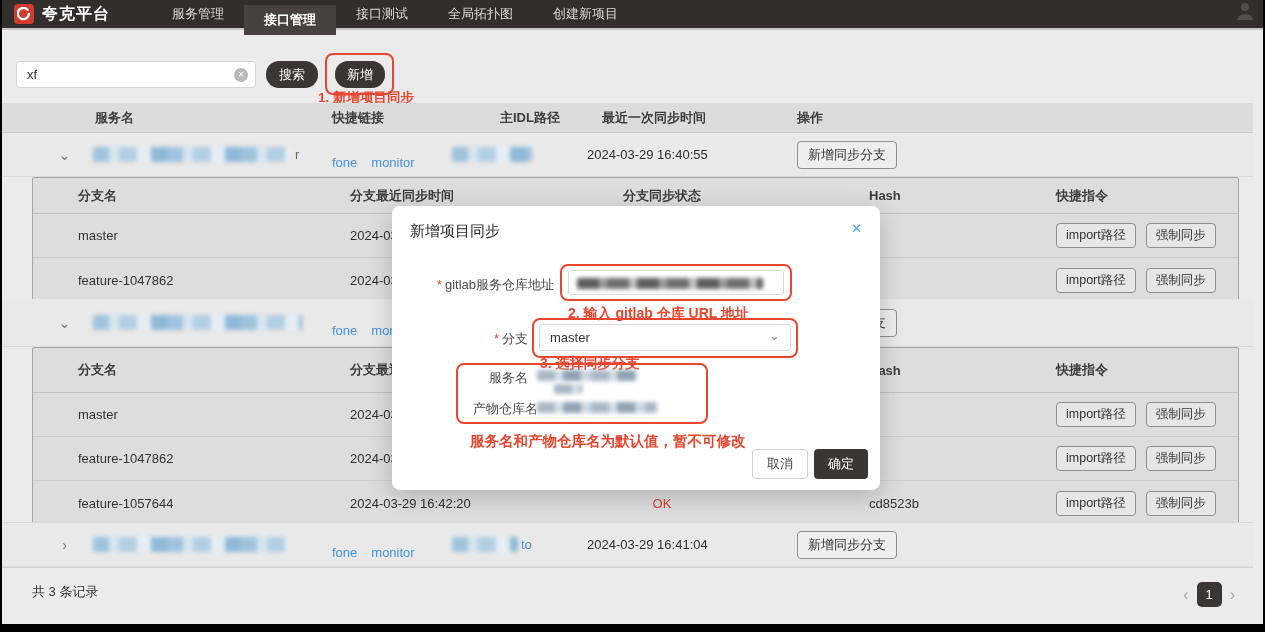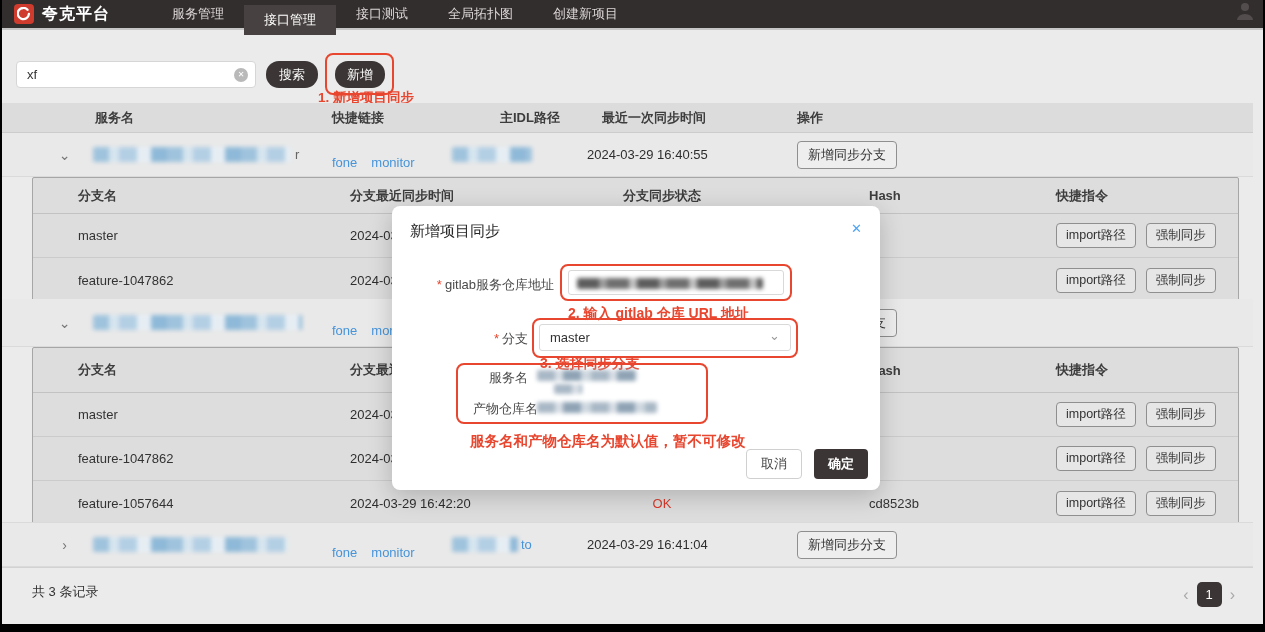--- a/index.html
+++ b/index.html
@@ -5,21 +5,21 @@
   * { margin:0; padding:0; box-sizing:border-box; }
   body { font-family:"Liberation Sans", sans-serif; background:#555; }
   .screen { position:relative; width:1265px; height:632px; background:#000000; overflow:hidden; }
   .inner { position:absolute; left:2px; top:0; width:1261px; height:624px; background:#ebebeb; overflow:hidden; }
 
   
   .nav { position:absolute; left:0; top:0; width:100%; height:30px; background:#332e2e; display:flex; align-items:center; padding-left:12px; border-bottom:2px solid #c6c6c6; }
   .logo { width:20px; height:20px; background:#cf3b2d; border-radius:4px; margin-right:8px; display:flex; align-items:center; justify-content:center; }
   .brand { color:#fff; font-size:16px; font-weight:bold; margin-right:42px; letter-spacing:1px; }
   .nav-item { color:#ddd7d7; font-size:13px; padding:0 20px; height:30px; line-height:30px; cursor:pointer; }
-  .nav-item.active { background:#484141; color:#fff; font-weight:normal;margin-top:12px; }
+  .nav-item.active { background:#484141; color:#fff; font-weight:bold;margin-top:12px; }
   .avatar { position:absolute; right:8px; top:1px; width:20px; height:20px; }
 
   
   .search-box { position:absolute; left:14px; top:61px; width:240px; height:27px; background:#fff; border:1px solid #d6d6d6; border-radius:4px; }
   .search-box input { position:absolute; left:0; top:0; width:100%; height:100%; border:none; outline:none; background:transparent; font-size:13px; color:#333; padding:0 26px 0 10px; font-family:"Liberation Sans",sans-serif; }
   .clear-ic { position:absolute; right:7px; top:6px; width:14px; height:14px; border-radius:50%; background:#b9b9b9; color:#fff; font-size:8px; line-height:14px; text-align:center; cursor:pointer; }
   .dark-btn { background:#3b3535; color:#fff; border:none; border-radius:13px; font-size:13px; cursor:pointer; font-family:"Liberation Sans",sans-serif; }
   .btn-search { position:absolute; left:264px; top:61px; width:52px; height:27px; }
   .btn-add { position:absolute; left:333px; top:61px; width:50px; height:27px; }
 
@@ -73,23 +73,23 @@
 
   
   .modal { position:absolute; left:390px; top:206px; width:488px; height:284px; background:#fff; border-radius:8px; box-shadow:0 6px 24px rgba(0,0,0,.2); z-index:10; }
   .modal-title { position:absolute; left:18px; top:16px; font-size:15px; color:#262626; font-weight:500; }
   .modal-close { position:absolute; right:18px; top:15px; color:#4da3f5; font-size:13px; cursor:pointer; }
   .m-label { position:absolute; text-align:right; font-size:13px; color:#4a4a4a; }
   .star { color:#e8462f; margin-right:3px; font-size:13px; }
   .m-input { position:absolute; background:#fff; border:1px solid #d9d9d9; border-radius:3px; }
   .m-select { position:absolute; left:147px; top:118px; width:252px; height:27px; background:#fff; border:1px solid #d9d9d9; border-radius:3px; font-size:13px; color:#333; line-height:25px; padding-left:10px; cursor:pointer; }
   .m-select .dd { position:absolute; right:10px; top:-2px; color:#999; font-size:13px; }
-  .m-footer { position:absolute; right:12px; bottom:11px; display:flex; gap:12px; }
+  .m-footer { position:absolute; right:12px; bottom:11px; display:flex; gap:6px; }
   .btn-cancel { background:#fff; border:1px solid #d0d0d0; border-radius:4px; font-size:13px; color:#444; padding:5px 14px; cursor:pointer; font-family:"Liberation Sans",sans-serif; }
-  .btn-ok { border-radius:4px; font-size:13px; padding:5px 14px;font-weight:bold; }
+  .btn-ok { border-radius:4px; font-size:13px; padding:5px 14px; }
 
   
   .footer-line { position:absolute; left:0; top:567px; width:1251px; border-top:1px solid #d2d2d2; }
   .footer-total { position:absolute; left:30px; top:583px; font-size:13px; color:#333; font-weight:500; }
   .pager { position:absolute; right:28px; top:582px; display:flex; align-items:center; gap:8px; }
   .pg-arrow { color:#a8a8a8; font-size:16px; cursor:pointer; }
   .pg-num { width:25px; height:25px; background:#3b3535; color:#fff; border-radius:5px; font-size:13px; display:flex; align-items:center; justify-content:center; cursor:pointer; }
 </style>
 </head>
 <body>

